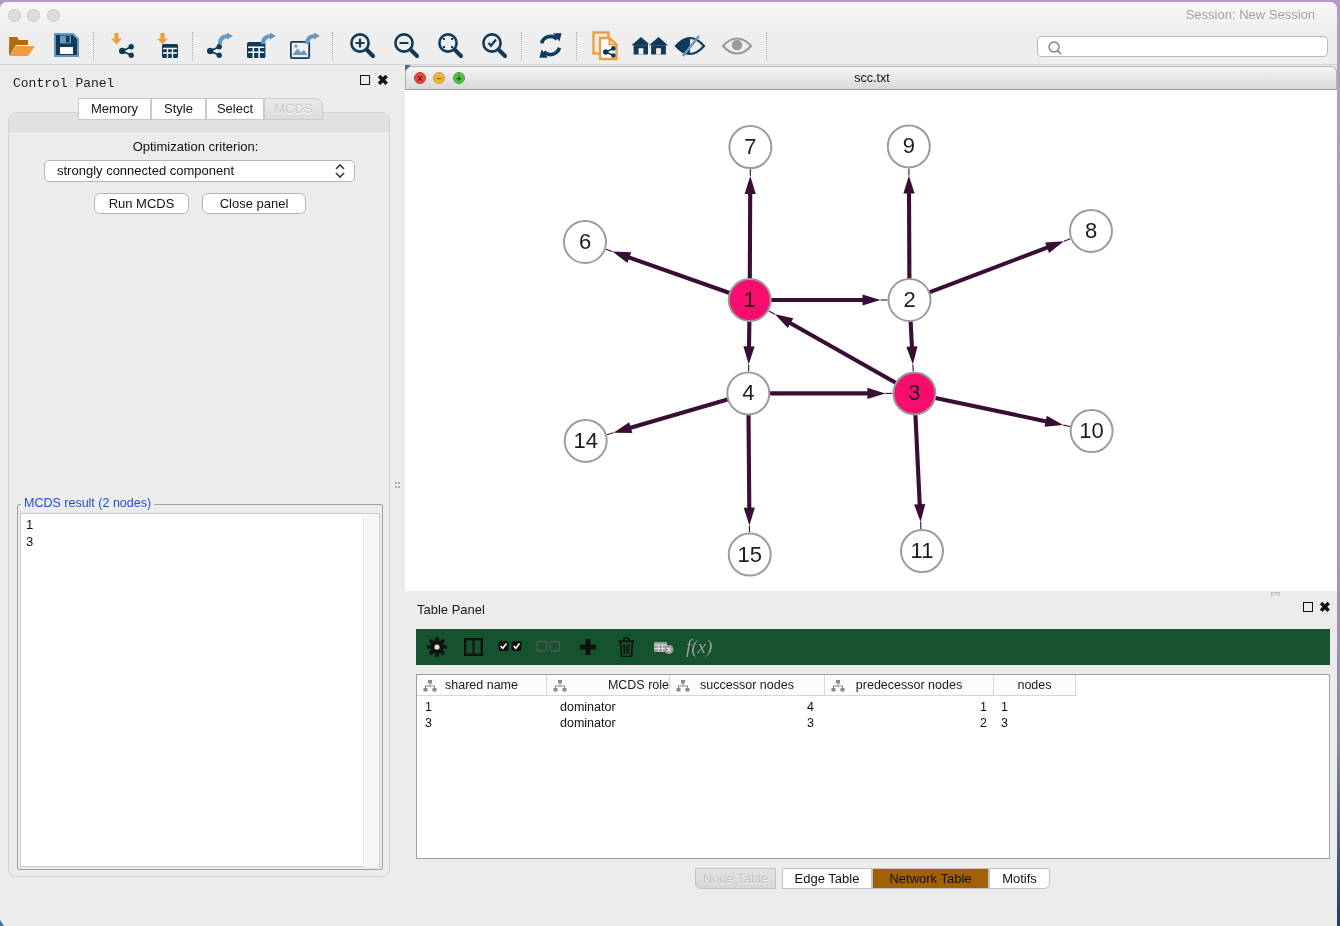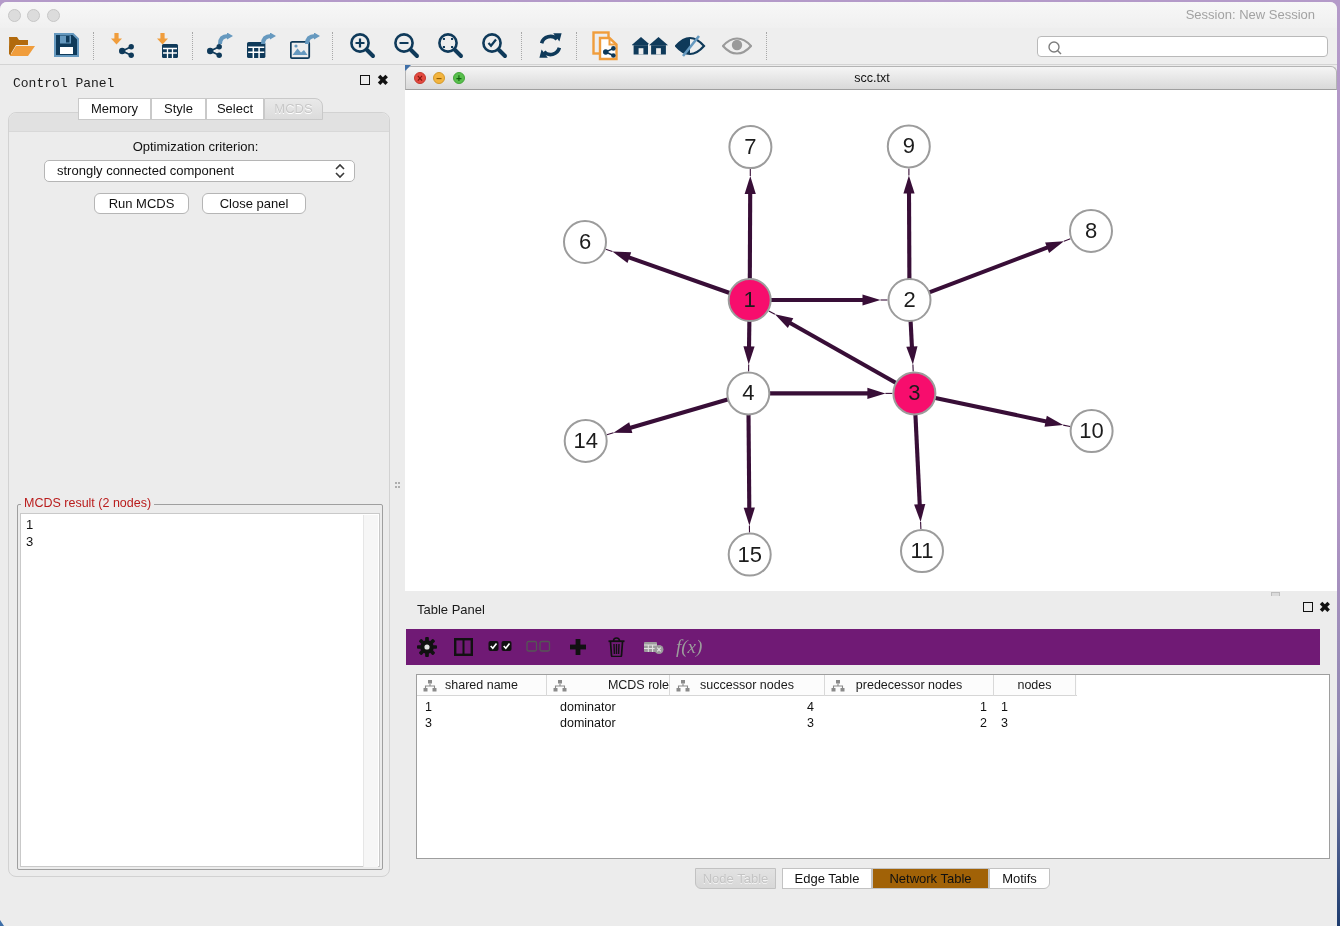--- a/index.html
+++ b/index.html
@@ -18,36 +18,36 @@
 #cptitle { position:absolute; left:13px; top:11px; font-size:13px; color:#1a1a1a;font-family:Liberation Mono, monospace; }
 .dockbox { position:absolute; width:10px; height:10px; border:1.5px solid #111; background:transparent; }
 .closex { position:absolute; font-size:14px; font-weight:bold; color:#111; }
 .tab { position:absolute; top:33px; height:22px; z-index:5; background:#fff; border:1px solid #c9c9c9; font-size:13px; color:#141414; text-align:center; line-height:20px; }
 #tabpane { position:absolute; left:8px; top:47px; width:382px; height:765px; background:#ececec; border:1px solid #d2d2d2; border-radius:8px; }
 #tabpane .band { position:absolute; left:0; top:0; width:100%; height:19px; background:#e1e1e1; border-radius:8px 8px 0 0; border-bottom:1px solid #d8d8d8; }
 #optlabel { position:absolute; left:0; top:74px; width:391px; text-align:center; font-size:13px; color:#111; }
 #dropdown { position:absolute; left:44px; top:95px; width:311px; height:22px; background:#fff; border:1px solid #b5b5b5; border-radius:5px; font-size:13px; color:#111; line-height:20px; padding-left:12px; }
 .btn { position:absolute; top:128px; height:21px; background:#fff; border:1px solid #b5b5b5; border-radius:6px; font-size:13px; color:#111; text-align:center; line-height:19px; }
 #groupbox { position:absolute; left:17px; top:439px; width:366px; height:366px; border:1px solid #9f9f9f; border-radius:2px; }
-#grouplabel { position:absolute; left:21px; top:431px; background:#ececec; padding:0 3px; font-size:12.5px; color:#b91c1c; }
+#grouplabel { position:absolute; left:21px; top:431px; background:#ececec; padding:0 3px; font-size:12.5px; color:#1d4ed8; }
 #cplist { position:absolute; left:2px; top:8px; width:360px; height:354px; background:#fff; border:1px solid #c9c9c9; font-size:13px; color:#111; padding:2px 0 0 5px; line-height:17px; }
 #cpscroll { position:absolute; right:1px; top:1px; width:15px; height:352px; background:#f6f6f6; border-left:1px solid #e6e6e6; }
 
 #vsplit { position:absolute; left:394px; top:474px; width:7px; height:9px; }
 
 #netframe { position:absolute; left:405px; top:63px; width:932px; height:528px; }
 #nettitle { position:absolute; left:0; top:1px; width:932px; height:24px; background:linear-gradient(#f5f5f5,#d9d9d9); border-radius:6px 6px 0 0; border:1px solid #b4b4b4; border-bottom:1px solid #9f9f9f; }
 .mac { position:absolute; top:5px; width:12px; height:12px; border-radius:50%; font-size:10px; font-weight:bold; text-align:center; line-height:12px; }
 #netname { position:absolute; top:4px; left:0; width:932px; text-align:center; font-size:12.5px; color:#111; }
 #netcanvas { position:absolute; left:0; top:25px; width:932px; height:501px; background:#fff; }
 #hsplit { position:absolute; left:866px; top:527px; width:9px; height:5px; background:#dadada; border:1px solid #bdbdbd; }
 
 #tpanel { position:absolute; left:405px; top:594px; width:932px; height:297px; background:#ececec; }
 #tptitle { position:absolute; left:12px; top:6px; font-size:13px; color:#1a1a1a; }
-#ttoolbar { position:absolute; left:1px; top:33px; width:914px; height:36px; background:#701a75; }
+#ttoolbar { position:absolute; left:11px; top:33px; width:914px; height:36px; background:#14532d; }
 #ttable { position:absolute; left:11px; top:78px; width:914px; height:185px; background:#fff; border:1px solid #9e9e9e; }
 #thead { position:absolute; left:0; top:0; width:660px; height:21px; background:#fcfcfc; border-bottom:1px solid #d6d6d6; }
 .hcol { position:absolute; top:0; height:21px; border-right:1px solid #d9d9d9; font-size:12.5px; color:#1a1a1a; text-align:center; line-height:21px; }
 .trow { position:absolute; font-size:12.5px; color:#111; }
 .btab { position:absolute; top:272px; height:21px; border:1px solid #c2c2c2; font-size:13px; text-align:center; line-height:19px; }
 
 #statusbar { position:absolute; left:0; top:891px; width:1337px; height:33px; background:#ececec; border-top:1px solid #c4c4c4; }
 #listbtn { position:absolute; left:10px; top:8px; width:28px; height:20px; background:#fdfdfd; border:1px solid #ababab; }
 #membtn { position:absolute; left:1254px; top:5px; width:74px; height:24px; background:#fdfdfd; border:1px solid #ababab; font-size:13px; color:#111; text-align:center; line-height:22px; }
 </style>

